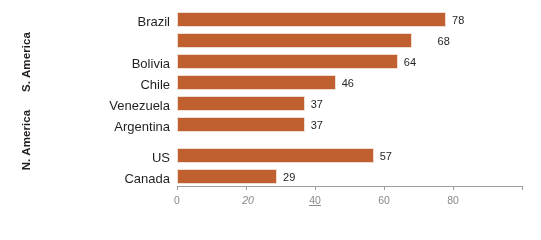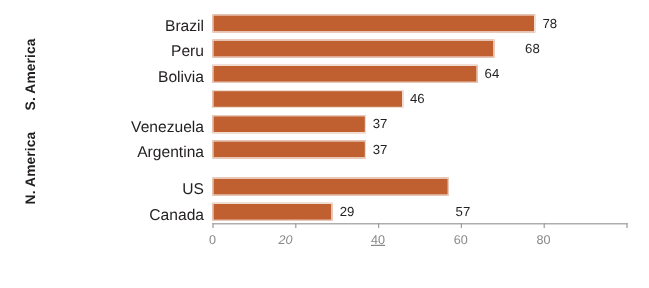--- a/index.html
+++ b/index.html
@@ -126,22 +126,22 @@
 </head>
 <body>
 
 <div id="chart-root">
 
   <div id="group-label-s" class="group-axis-label">S. America</div>
   <div id="group-label-n" class="group-axis-label">N. America</div>
 
   <div id="cat-col">
       <div class="cat-label" style="top: 15px;">Brazil</div>
-      <div class="cat-label" style="top: 36px;">Peru</div>
       <div class="cat-label" style="top: 57px;">Bolivia</div>
+      <div class="cat-label" style="top: 78px;">Chile</div>
       <div class="cat-label" style="top: 99px;">Venezuela</div>
       <div class="cat-label" style="top: 120px;">Argentina</div>
       <div class="cat-label" style="top: 151px;">US</div>
       <div class="cat-label" style="top: 172px;">Canada</div>
     </div>
 
   <div id="plot">
       <div class="gridline" style="left: 68px; height: 178px;"></div>
       <div class="gridline" style="left: 137px; height: 178px;"></div>
       <div class="gridline" style="left: 206px; height: 178px;"></div>
@@ -152,32 +152,32 @@
       <div class="value-label" style="left: 240.6px; top: 36px; margin-left: 20px;">68</div>
       <div class="bar" style="left: 0px; top: 54px; width: 220.8px; background: rgb(192, 96, 48); border-color: rgb(240, 221, 210);"></div>
       <div class="value-label" style="left: 226.8px; top: 57px;">64</div>
       <div class="bar" style="left: 0px; top: 75px; width: 158.7px; background: rgb(192, 96, 48); border-color: rgb(240, 221, 210);"></div>
       <div class="value-label" style="left: 164.7px; top: 78px; text-align: center;">46</div>
       <div class="bar" style="left: 0px; top: 96px; width: 127.65px; background: rgb(192, 96, 48); border-color: rgb(240, 221, 210);"></div>
       <div class="value-label" style="left: 133.65px; top: 99px;">37</div>
       <div class="bar" style="left: 0px; top: 117px; width: 127.65px; background: rgb(192, 96, 48); border-color: rgb(240, 221, 210);"></div>
       <div class="value-label" style="left: 133.65px; top: 120px;">37</div>
       <div class="bar" style="left: 0px; top: 148px; width: 196.65px; background: rgb(192, 96, 48); border-color: rgb(240, 221, 210);"></div>
-      <div class="value-label" style="left: 202.65px; top: 151px; margin-top: 21px;">57</div>
+      <div class="value-label" style="left: 202.65px; top: 151px;">57</div>
       <div class="bar" style="left: 0px; top: 169px; width: 100.05px; background: rgb(192, 96, 48); border-color: rgb(240, 221, 210);"></div>
       <div class="value-label" style="left: 106.05px; top: 172px;">29</div>
       <div style="position: absolute; left: 0px; top: 133px; width: 345px; height: 14px; background: rgb(255, 255, 255);"></div>
     </div>
 
   <div id="x-axis-line"></div>
 
 <div class="x-tick" style="left: 177px; background: rgb(155, 155, 155);"></div>
     <div class="x-tick-label" style="left: 177px; color: rgb(136, 136, 136);">0</div>
     <div class="x-tick" style="left: 246px; background: rgb(155, 155, 155);"></div>
-    <div class="x-tick-label" style="left: 238px; color: rgb(136, 136, 136); font-style: italic;">20</div>
+    <div class="x-tick-label" style="left: 248px; color: rgb(136, 136, 136); font-style: italic;">20</div>
     <div class="x-tick" style="left: 315px; background: rgb(155, 155, 155);"></div>
     <div class="x-tick-label" style="left: 315px; color: rgb(136, 136, 136); text-decoration: underline;">40</div>
     <div class="x-tick" style="left: 384px; background: rgb(155, 155, 155);"></div>
     <div class="x-tick-label" style="left: 384px; color: rgb(136, 136, 136);">60</div>
     <div class="x-tick" style="left: 453px; background: rgb(155, 155, 155);"></div>
     <div class="x-tick-label" style="left: 453px; color: rgb(136, 136, 136);">80</div>
     <div class="x-tick" style="left: 522px; background: rgb(155, 155, 155);"></div>
     <div class="x-tick-label" style="left: 552px; color: rgb(136, 136, 136);">100</div>
   </div>
 

